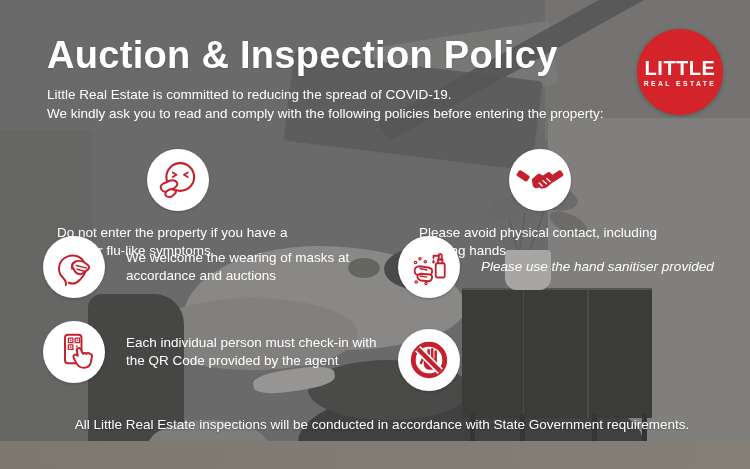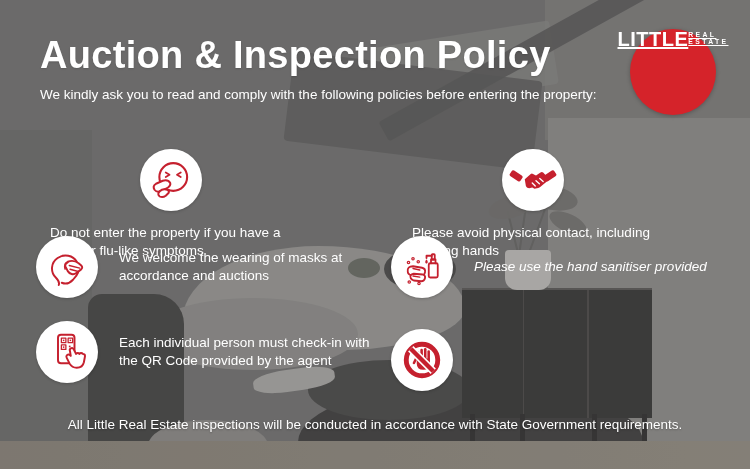--- a/index.html
+++ b/index.html
@@ -36,27 +36,27 @@
   .st2{left:512px;top:210px;height:46px;transform:rotate(-14deg);}
   .st3{left:536px;top:205px;height:52px;transform:rotate(20deg);}
   .bg-foliage{background:#6a6866;border-radius:50%;opacity:.9;}
   .fo1{left:488px;top:196px;width:46px;height:22px;transform:rotate(-15deg);}
   .fo2{left:526px;top:186px;width:52px;height:24px;transform:rotate(10deg);}
   .fo3{left:548px;top:214px;width:40px;height:18px;transform:rotate(25deg);}
   .bg-floor{left:0;top:441px;width:750px;height:28px;background:linear-gradient(90deg,#877f73,#938b7e);}
   .bg-ottoman{left:148px;top:420px;width:120px;height:52px;background:#8a8885;border-radius:50% 50% 0 0;}
   .bg-overlay{inset:0;background:rgba(106,105,105,0.35);}
   
-  .content{position:absolute;inset:0;z-index:2;}
+  .content{position:absolute;inset:0;z-index:2;margin-left:7px;}
   .title{position:absolute;left:40px;top:34px;font-size:38px;font-weight:700;letter-spacing:.3px;
     text-shadow:0 1px 2px rgba(0,0,0,.15);}
   .intro{position:absolute;left:40px;top:86px;font-size:13.5px;line-height:18.5px;font-weight:400;}
   .logo{position:absolute;left:630px;top:29px;width:86px;height:86px;border-radius:50%;
-    display:flex;flex-direction:row;align-items:flex-start;justify-content:center;
-    box-shadow:0 1px 4px rgba(0,0,0,.25);text-decoration:underline;}
+    display:flex;flex-direction:column;align-items:center;justify-content:center;
+    box-shadow:0 1px 4px rgba(0,0,0,.25);}
   .logo-name{font-size:20px;font-weight:700;letter-spacing:.5px;line-height:20px;}
   .logo-tagline{font-size:6.8px;font-weight:700;letter-spacing:2.4px;margin-top:2px;}
   .policy{position:absolute;display:flex;align-items:center;}
   .p-l1{left:29px;top:149px;flex-direction:column;} .p-r1{left:391px;top:149px;flex-direction:column;}
   .p-l2{left:36px;top:236px;} .p-r2{left:391px;top:236px;font-style:italic;}
   .p-l3{left:36px;top:321px;} .p-r3{left:391px;top:329px;}
   .circle{width:62px;height:62px;border-radius:50%;background:#ffffff;flex:0 0 62px;
     display:flex;align-items:center;justify-content:center;box-shadow:0 1px 3px rgba(0,0,0,.2);}
   .circle svg{width:48px;height:48px;display:block;}
   .ptext{margin-left:21px;width:262px;min-height:62px;display:flex;align-items:center;
@@ -99,20 +99,21 @@
     <div class="bg-pot"></div>
     <div class="bg-ottoman"></div>
     <div class="bg-floor"></div>
     <div class="bg-overlay"></div>
   </div>
 
   <div class="content">
     <div class="title">Auction &amp; Inspection Policy</div>
 
     <div class="intro">
+      <div>Little Real Estate is committed to reducing the spread of COVID-19.</div>
       <div>We kindly ask you to read and comply with the following policies before entering the property:</div>
     </div>
 
     <div class="logo" style="background:#d5232a;">
       <div class="logo-name">LITTLE</div>
       <div class="logo-tagline">REAL ESTATE</div>
     </div>
 
     <div class="policy p-l1">
       <div class="circle">

